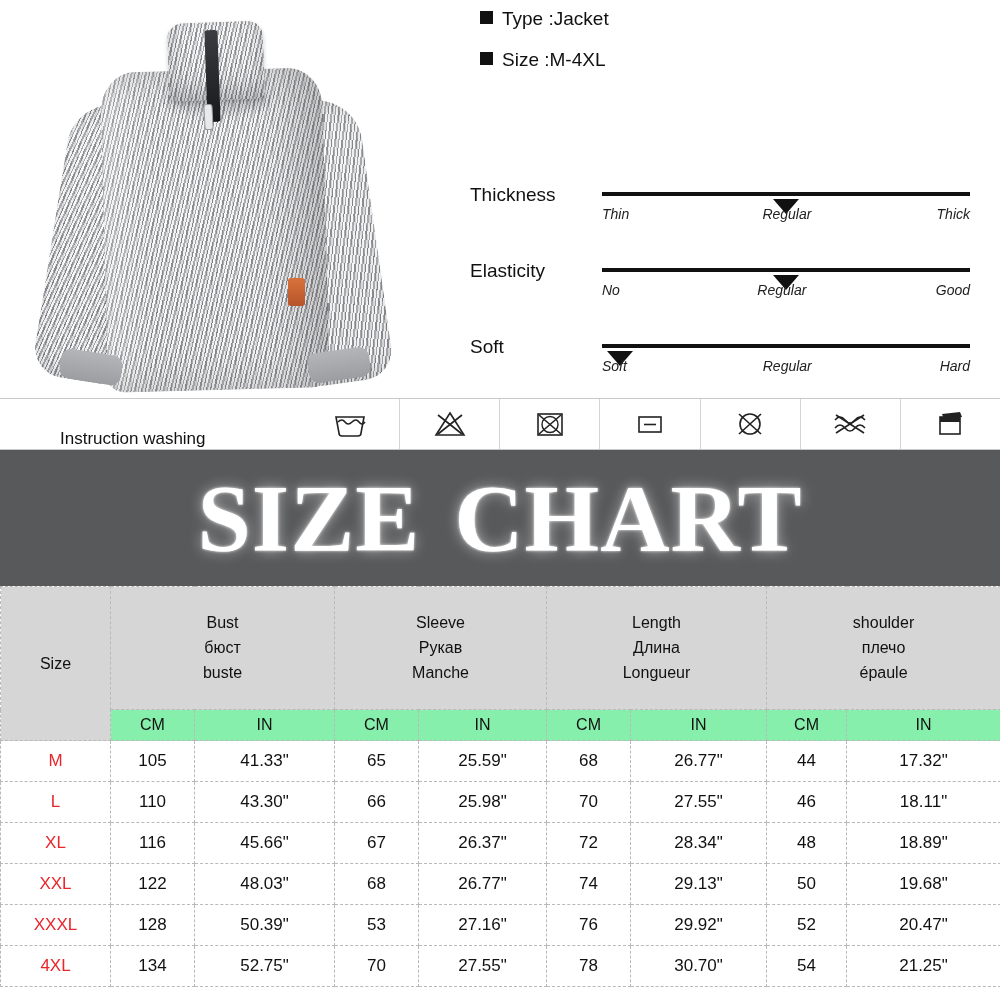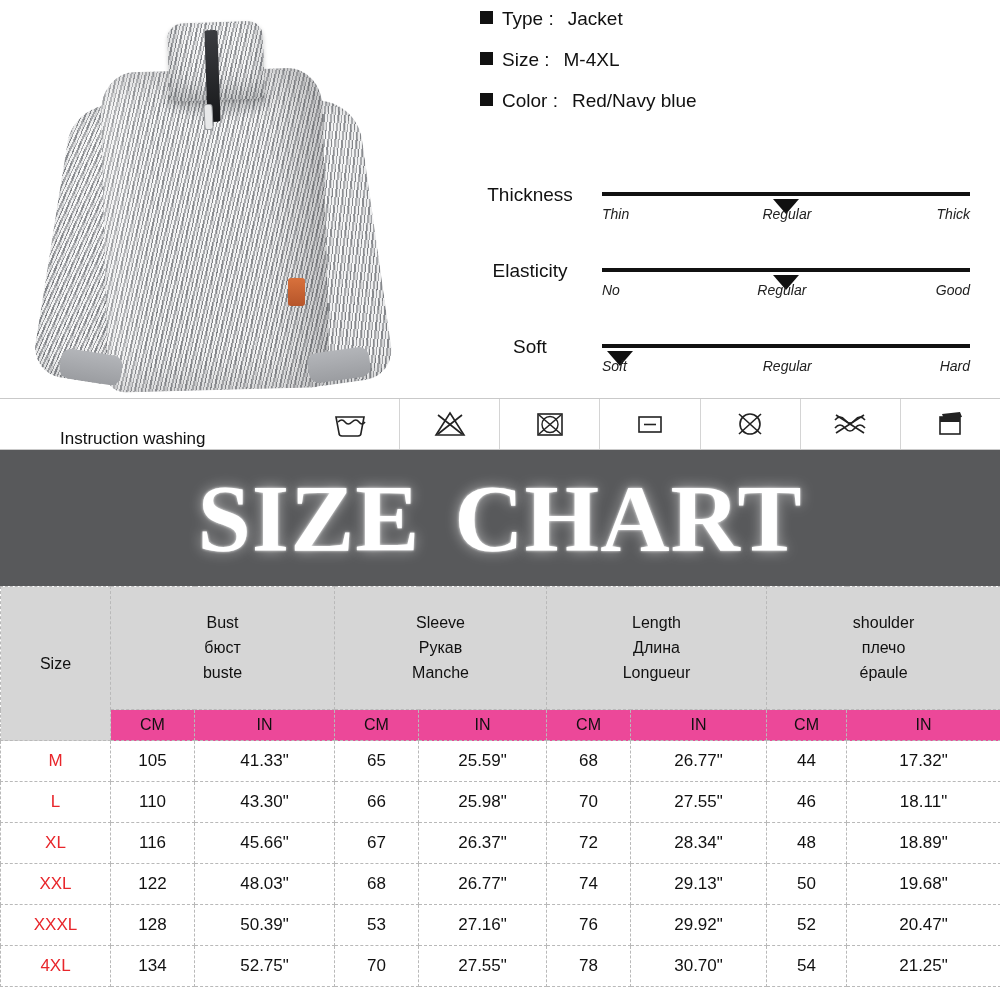--- a/index.html
+++ b/index.html
@@ -116,31 +116,31 @@
     height: 41px;
   }
   .spec-bullet {
     width: 13px; height: 13px;
     background: #111;
     margin-right: 9px;
     flex: none;
     position: relative; top: -1px;
   }
   .spec-label { font-size: 19px; color: #111; }
-  .spec-value { font-size: 19px; color: #111; margin-left: 14px; }
+  .spec-value { font-size: 19px; color: #111; }
 
   
   .sliders {
     position: absolute; left: 470px; top: 172px;
     width: 530px;
   }
   .slider-block { position: relative; height: 76px; }
   .slider-name {
     position: absolute; left: 0; top: 12px;
-    width: 120px; text-align: center;
+    width: 120px; text-align: left;
     font-size: 19px; color: #111;
   }
   .slider-track {
     position: absolute; left: 132px; top: 20px;
     width: 368px; height: 4px;
     background: #111;
   }
   .slider-marker {
     position: absolute; top: 7px;
     width: 0; height: 0;
@@ -214,21 +214,21 @@
     padding: 24px 2px;
     line-height: 1.55;
   }
   .hdr-size {
     background: #d6d6d6;
     color: #111;
     font-size: 16px;
     font-weight: bold;
   }
   .unit-cell {
-    background: #ec4899;
+    background: #86efac;
     color: #111;
     font-size: 16px;
     font-weight: bold;
     padding: 6px 0;
   }
   .size-cell {
     color: #e8262b;
     font-size: 17px;
     padding: 10px 0;
   }
@@ -261,25 +261,20 @@
   <div class="specs">
     <div class="spec-row">
       <span class="spec-bullet"></span>
       <span class="spec-label">Type :</span>
       <span class="spec-value">Jacket</span>
     </div>
     <div class="spec-row">
       <span class="spec-bullet"></span>
       <span class="spec-label">Size :</span>
       <span class="spec-value">M-4XL</span>
-    </div>
-    <div class="spec-row">
-      <span class="spec-bullet"></span>
-      <span class="spec-label">Color :</span>
-      <span class="spec-value">Red/Navy blue</span>
     </div>
   </div>
 
   <div class="sliders">
 
     <div class="slider-block">
       <div class="slider-name">Thickness</div>
       <div class="slider-track">
         <div class="slider-marker" style="left:50%"></div>
       </div>

